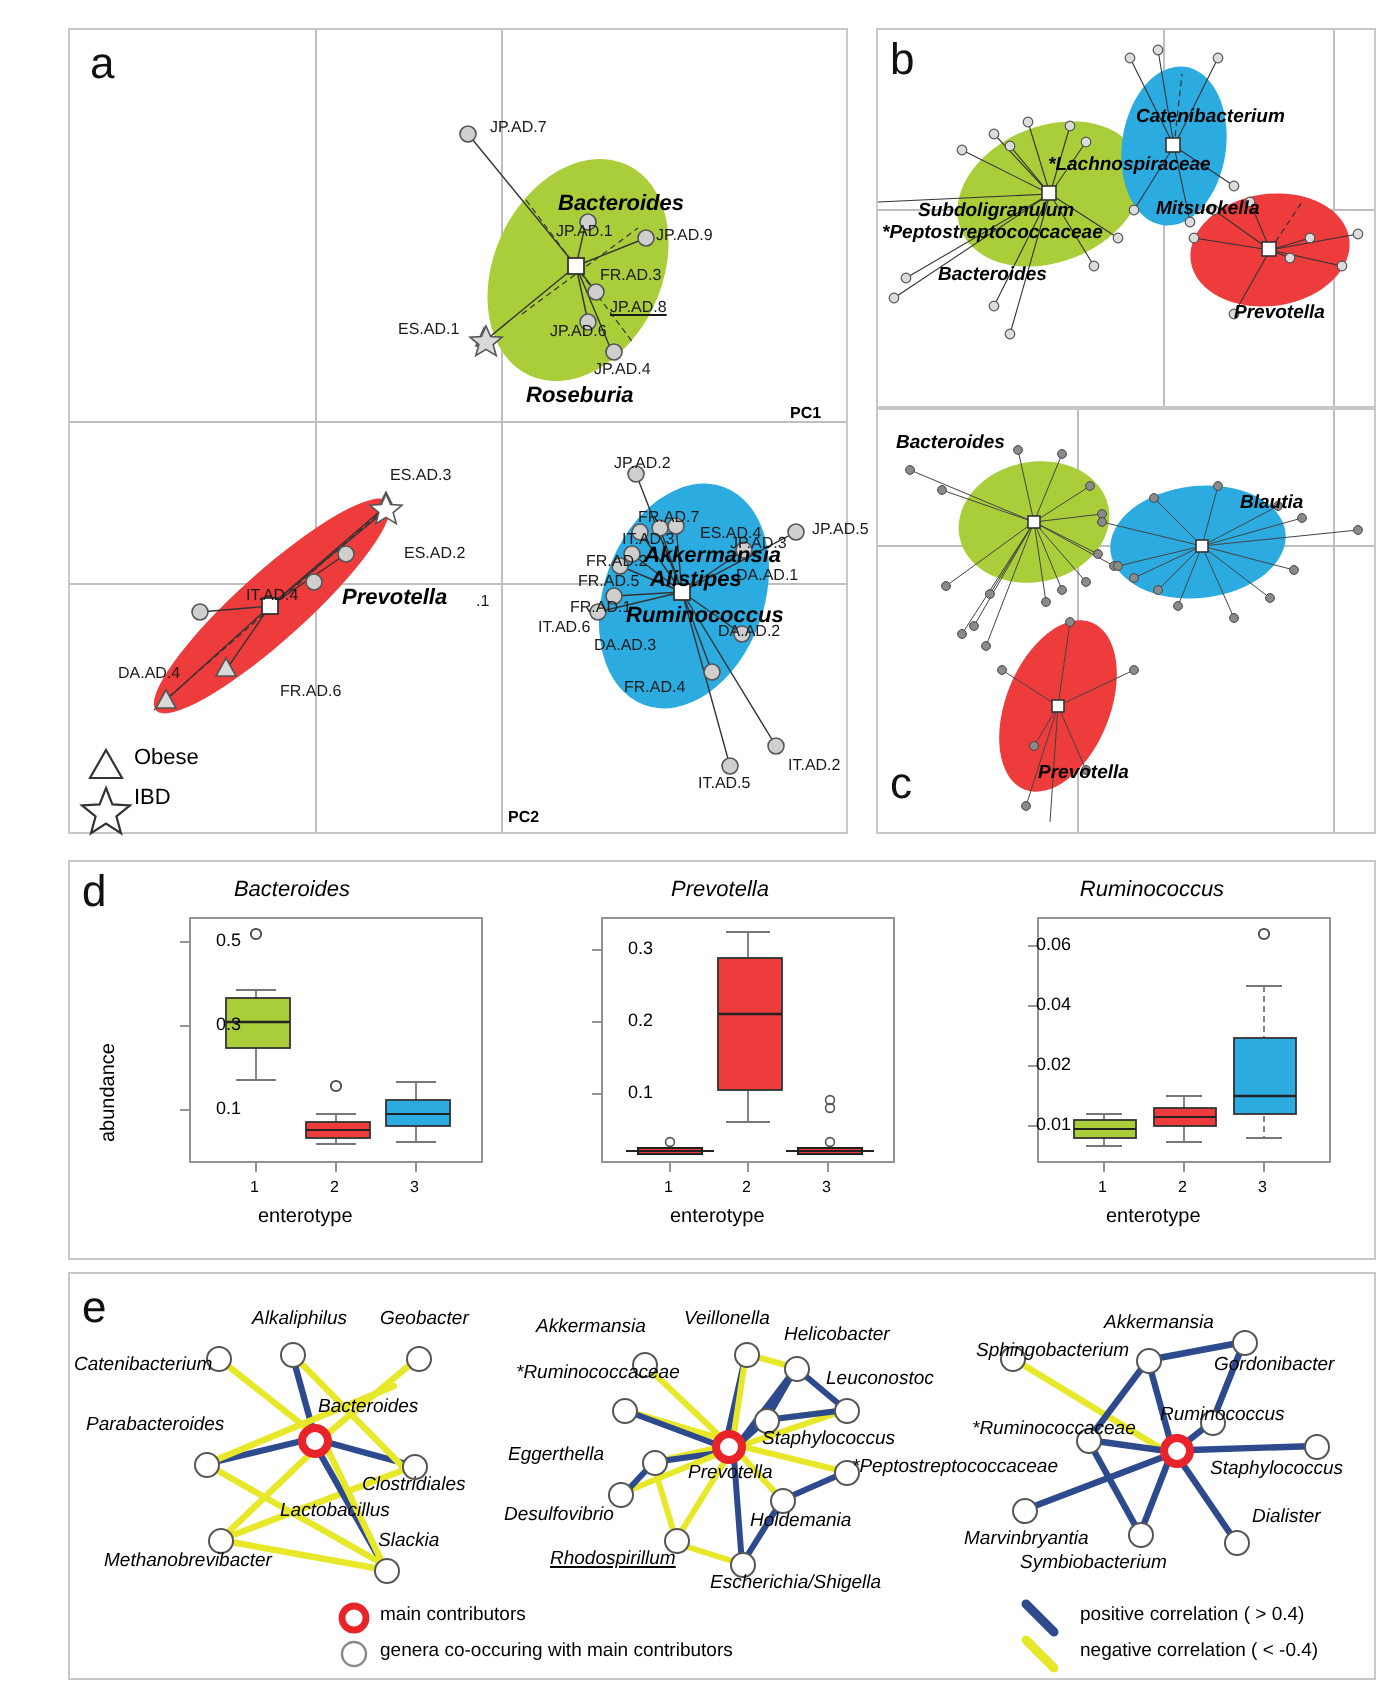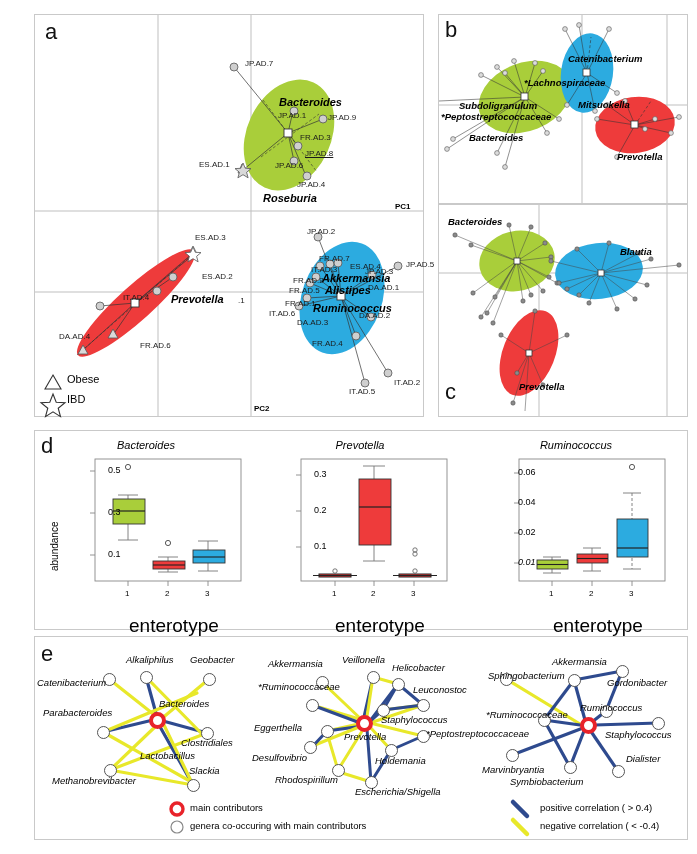--- a/index.html
+++ b/index.html
@@ -23,21 +23,21 @@
   
   .samp{position:absolute;font-size:8px;font-family:"Liberation Sans",sans-serif;color:#1a1a1a;white-space:nowrap;}
   .genus{position:absolute;font-style:italic;font-weight:bold;font-size:11px;white-space:nowrap;color:#000;}
   .genus-b{position:absolute;font-style:italic;font-weight:bold;font-size:9.5px;white-space:nowrap;color:#000;}
   .legsym{position:absolute;font-size:11px;font-family:"Liberation Sans",sans-serif;white-space:nowrap;}
 
   
   .bp{position:absolute;top:0;height:200px;}
   .bp-title{position:absolute;font-style:italic;font-size:11px;text-align:center;width:100%;top:8px;}
   .axis-y-label{position:absolute;font-size:10px;transform:rotate(-90deg);transform-origin:left top;white-space:nowrap;}
-  .x-label{position:absolute;font-size:19px;white-space:nowrap;margin-top:12px;}
+  .x-label{position:absolute;font-size:10px;white-space:nowrap;}
   .tick-lab{position:absolute;font-size:9px;white-space:nowrap;margin-left:43px;}
   .xtick-lab{position:absolute;font-size:8px;white-space:nowrap;}
 
   
   .node{position:absolute;width:13px;height:13px;border-radius:50%;background:#fff;border:1.2px solid #555;box-sizing:border-box;z-index:20;}
   .node.main{width:17px;height:17px;border:4px solid #e8232a;z-index:25;}
   .nlab{position:absolute;font-style:italic;font-size:9.5px;white-space:nowrap;z-index:30;color:#000;line-height:1.05;}
   .elegend{position:absolute;font-size:9.5px;font-family:"Liberation Sans",sans-serif;white-space:nowrap;}
 </style>
 </head>
@@ -513,21 +513,21 @@
           <line x1="156" y1="62" x2="174" y2="62" stroke="#777" stroke-width="0.9"></line>
           <line x1="156" y1="138" x2="174" y2="138" stroke="#777" stroke-width="0.9"></line>
           <rect x="150" y="88" width="31" height="38" fill="#2cabe0" stroke="#333" stroke-width="0.9"></rect>
           <line x1="150" y1="117" x2="181" y2="117" stroke="#222" stroke-width="1.2"></line>
           <circle cx="165" cy="36" r="2.6" fill="none" stroke="#444" stroke-width="0.9"></circle>
         </g>
         <line x1="85" y1="150" x2="85" y2="155" stroke="#888" stroke-width="0.9"></line>
         <line x1="125" y1="150" x2="125" y2="155" stroke="#888" stroke-width="0.9"></line>
         <line x1="165" y1="150" x2="165" y2="155" stroke="#888" stroke-width="0.9"></line>
       </svg>
-      <div class="tick-lab" style="left:8px;top:126px;font-style:italic;">0.01</div>
+      <div class="tick-lab" style="left:8px;top:126px;">0.01</div>
       <div class="tick-lab" style="left:8px;top:96px;">0.02</div>
       <div class="tick-lab" style="left:8px;top:66px;">0.04</div>
       <div class="tick-lab" style="left:8px;top:36px;">0.06</div>
       <div class="xtick-lab" style="left:82px;top:158px;">1</div>
       <div class="xtick-lab" style="left:122px;top:158px;">2</div>
       <div class="xtick-lab" style="left:162px;top:158px;">3</div>
       <div class="x-label" style="left:86px;top:172px;">enterotype</div>
     </div>
   </div>
 
@@ -619,21 +619,21 @@
       <div class="nlab" style="left:18px;top:22px;">Akkermansia</div>
       <div class="nlab" style="left:92px;top:18px;">Veillonella</div>
       <div class="nlab" style="left:142px;top:26px;">Helicobacter</div>
       <div class="nlab" style="left:8px;top:45px;">*Ruminococcaceae</div>
       <div class="nlab" style="left:163px;top:48px;">Leuconostoc</div>
       <div class="nlab" style="left:4px;top:86px;">Eggerthella</div>
       <div class="nlab" style="left:131px;top:78px;">Staphylococcus</div>
       <div class="nlab" style="left:176px;top:92px;width:42px;white-space:normal;">*Peptostreptococcaceae</div>
       <div class="nlab" style="left:2px;top:116px;">Desulfovibrio</div>
       <div class="nlab" style="left:125px;top:119px;">Holdemania</div>
-      <div class="nlab" style="left:25px;top:138px;">Rhodospirillum</div>
+      <div class="nlab" style="left:25px;top:138px;text-decoration:underline;">Rhodospirillum</div>
       <div class="nlab" style="left:105px;top:150px;">Escherichia/Shigella</div>
       <div class="nlab" style="left:94px;top:95px;">Prevotella</div>
     </div>
 
     <div style="position:absolute;left:435px;top:0;width:217px;height:165px;">
       <svg width="217" height="165">
         <g stroke-width="3.2" fill="none" stroke-linecap="round">
           <line x1="36" y1="42" x2="110" y2="87" stroke="#e8e82a"></line>
           <line x1="104" y1="43" x2="115" y2="83" stroke="#2e4a8e"></line>
           <line x1="104" y1="43" x2="152" y2="34" stroke="#2e4a8e"></line>

